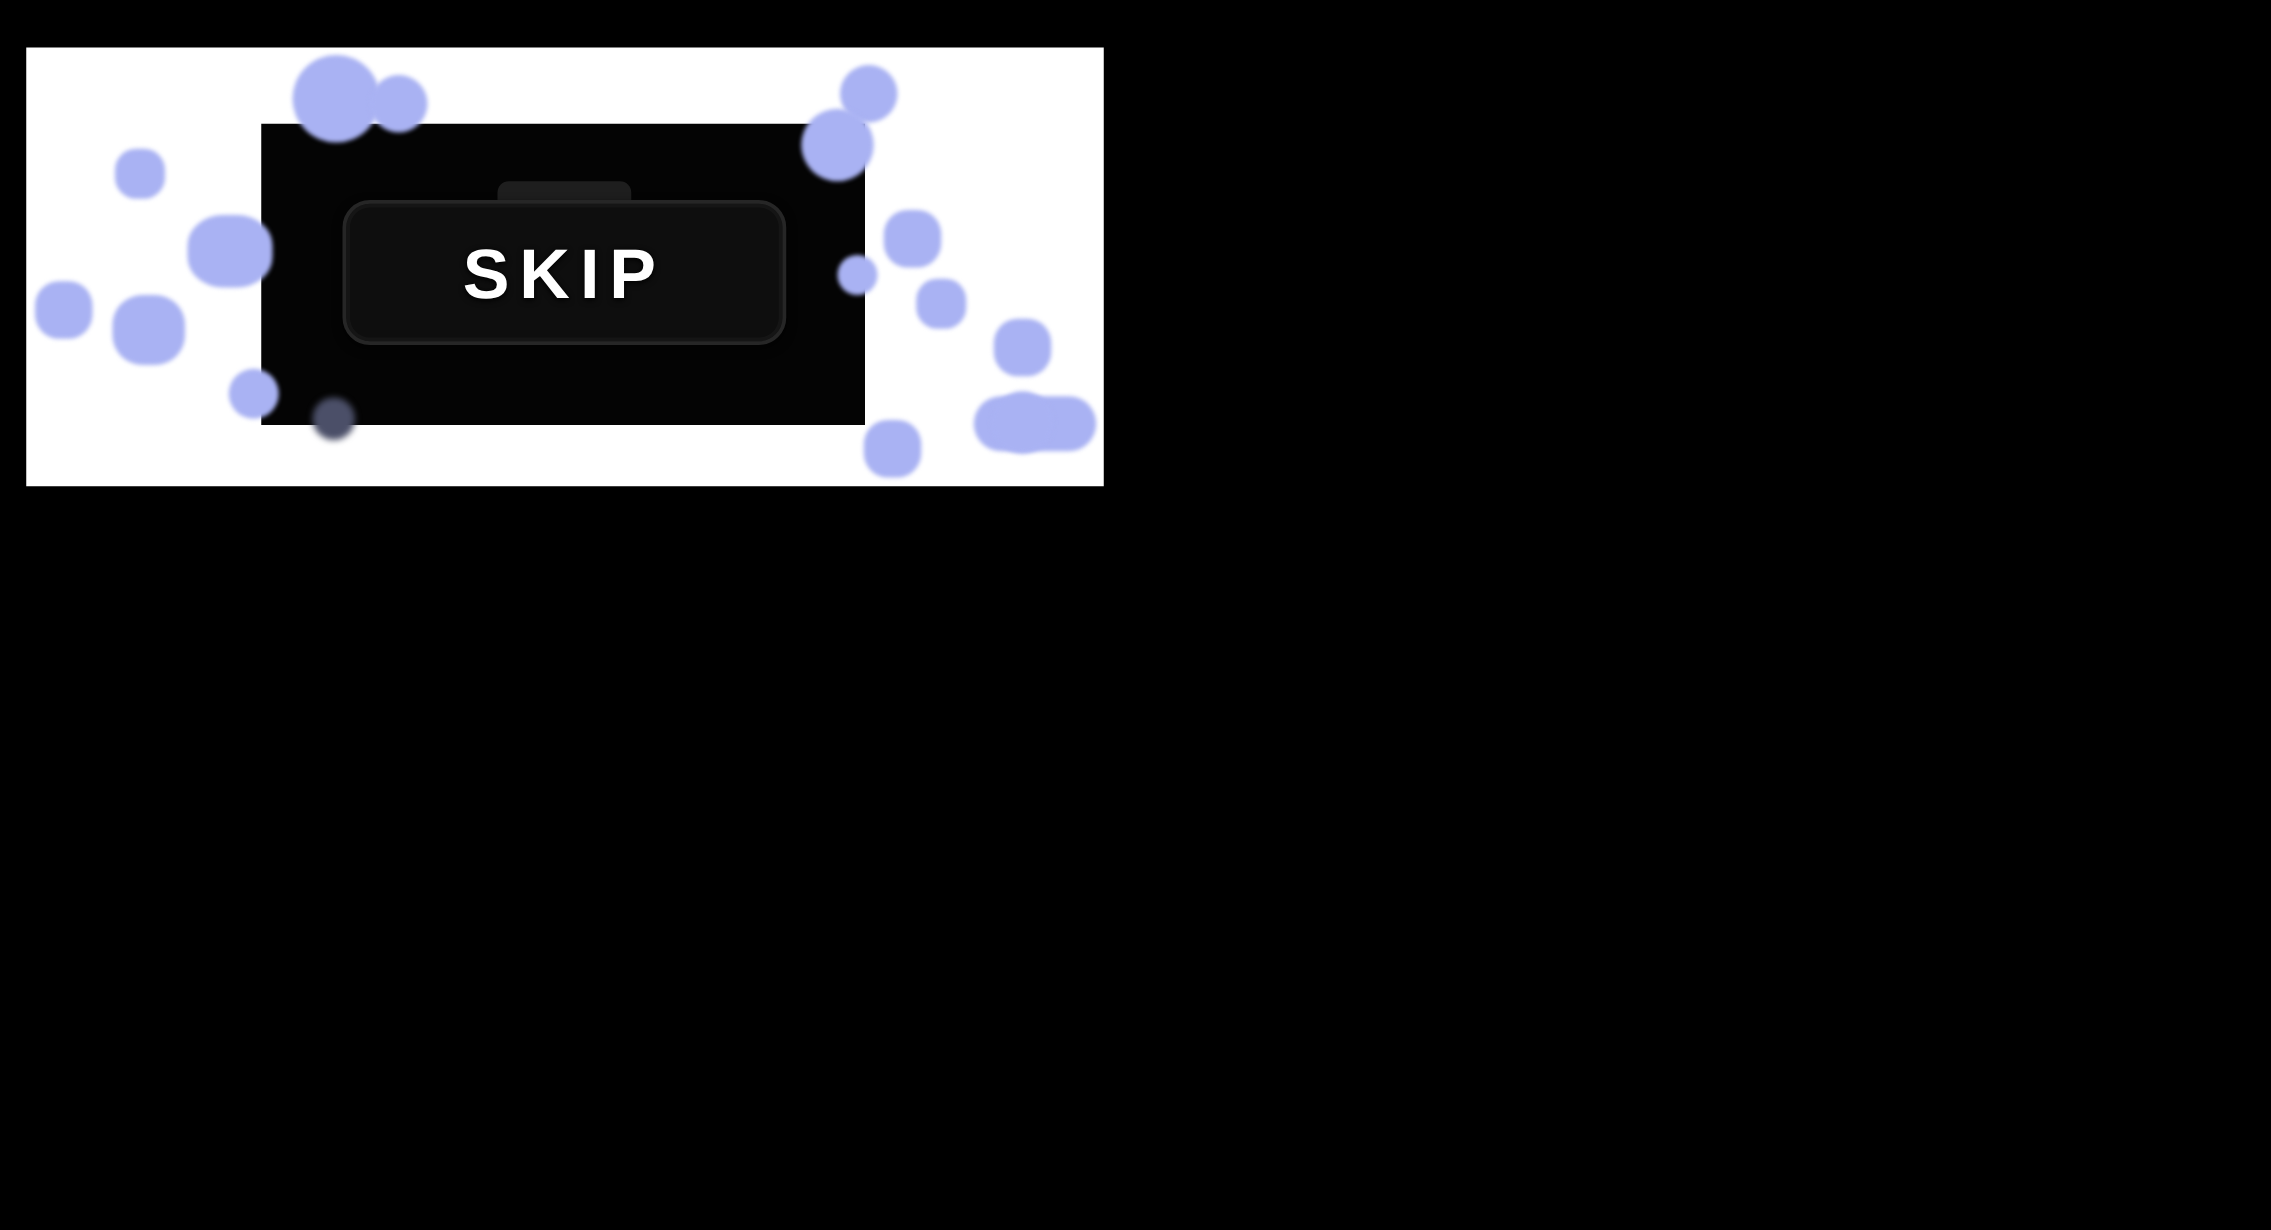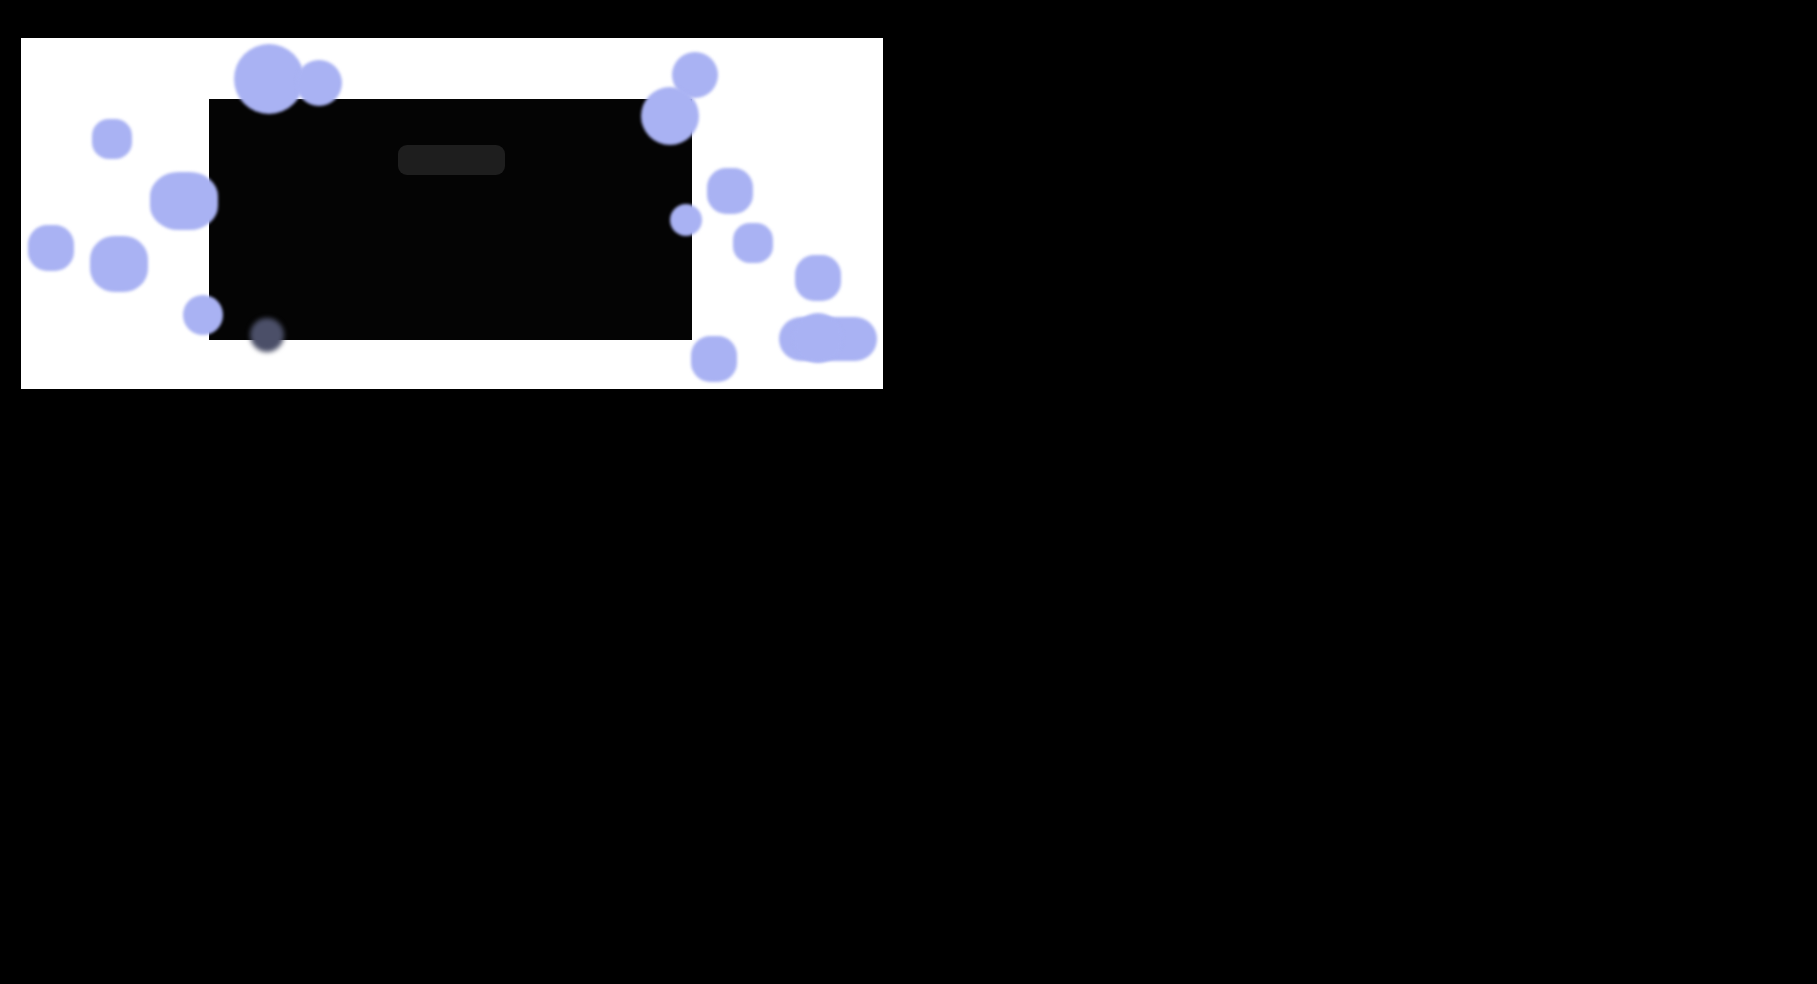--- a/index.html
+++ b/index.html
@@ -82,20 +82,23 @@
 <body>
 
 <div class="stage">
 
   <div class="game-area">
 
     <div class="skip-dialog" style="left:188px; top:61px;"></div>
 
     <div class="dialog-handle" style="left:377px; top:107px;"></div>
 
+    <button class="skip-button" style="left:253px; top:122px;">
+      <span class="skip-button-label">SKIP</span>
+    </button>
 
     <div class="blob" style="left:213px; top:6px;  width:70px; height:70px;"></div>
     <div class="blob" style="left:275px; top:22px; width:46px; height:46px;"></div>
     <div class="blob squareish" style="left:71px;  top:81px;  width:40px; height:40px;"></div>
     <div class="blob squareish" style="left:129px; top:134px; width:68px; height:58px;"></div>
     <div class="blob squareish" style="left:7px;   top:187px; width:46px; height:46px;"></div>
     <div class="blob squareish" style="left:69px;  top:198px; width:58px; height:56px;"></div>
     <div class="blob" style="left:162px; top:257px; width:40px; height:40px;"></div>
     <div class="blob dark" style="left:229px; top:280px; width:34px; height:34px;"></div>
     <div class="blob" style="left:651px; top:14px; width:46px; height:46px;"></div>

